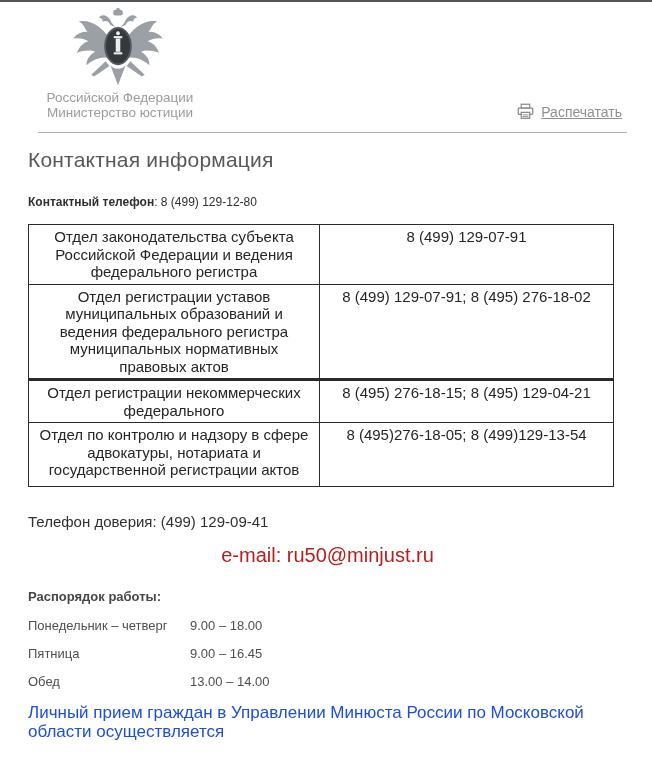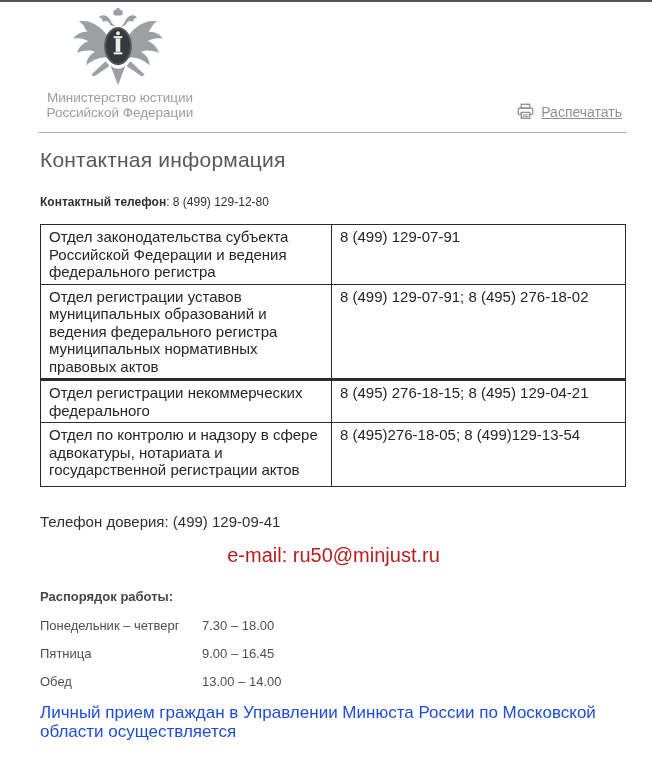--- a/index.html
+++ b/index.html
@@ -22,37 +22,37 @@
   .print-link {
     position: absolute; right: 30px; bottom: 12px;
     display: flex; align-items: center; gap: 7px;
     color: #909090; font-size: 14px; cursor: pointer;
     text-decoration: none;
   }
   .print-link .label { text-decoration: underline; }
   .divider { margin: 0 25px 0 38px; border-top: 1px solid #b2b2b2; }
 
   
-  .main { padding: 0 25px 0 40px; }
+  .main { padding: 0 25px 0 28px; }
   h1.page-title {
     margin-top: 15px; font-size: 21px; font-weight: normal;
     color: #57585c; letter-spacing: 0.2px;
   }
   .phone-line { margin-top: 23px; font-size: 12px; color: #303030; }
   .phone-line .lbl { font-weight: bold; }
 
   table.contact-table {
     margin-top: 15px; width: 585px;
     border-collapse: collapse; table-layout: fixed;
   }
   .contact-table td {
     border: 1px solid #2b2b2b;
     vertical-align: top;
     padding: 3px 8px 3px 8px;
-    font-size: 15px; line-height: 17.5px; color: #262626;
+    font-size: 15px; line-height: 17.5px; color: #262626; text-align: center;
   }
   .contact-table td.dept { width: 291px; }
   .contact-table td.phones { width: 294px; }
   .contact-table tr.r1 td { height: 59px; }
   .contact-table tr.r2 td { height: 88px; }
   .contact-table tr.r3 td { height: 42px; border-top: 3px solid #2b2b2b; }
   .contact-table tr.r4 td { height: 40px; }
   .contact-table tr.r5 td { height: 64px; }
 
   .trust-line { margin-top: 26px; font-size: 15px; color: #303030; }
@@ -92,22 +92,22 @@
       <ellipse cx="48" cy="41" rx="12.5" ry="18" fill="#35393d"></ellipse>
       <g fill="#ececec">
         <circle cx="48" cy="27.5" r="2"></circle>
         <rect x="43.5" y="30.5" width="9" height="2.2"></rect>
         <rect x="45.6" y="33" width="4.8" height="14"></rect>
         <rect x="43.5" y="47.5" width="9" height="2.2"></rect>
       </g>
     </svg>
   </div>
   <div class="logo-text">
+    <div>Российской Федерации</div>
     <div>Министерство юстиции</div>
-    <div>Российской Федерации</div>
   </div>
   <a class="print-link" href="#">
     <svg viewBox="0 0 20 20" width="17" height="17">
       <g fill="none" stroke="#8d8d8d" stroke-width="1.5">
         <rect x="5" y="1.5" width="10" height="4.5"></rect>
         <rect x="1.5" y="6" width="17" height="7.5" rx="1"></rect>
         <rect x="5" y="11" width="10" height="7" fill="#ffffff"></rect>
         <path d="M6.5 14 h7 M6.5 16 h7" stroke-width="1.1"></path>
       </g>
     </svg>
@@ -150,21 +150,21 @@
   </div>
 
   <div class="email-line">
     <span>e-mail: </span><span>ru50@minjust.ru</span>
   </div>
 
   <div class="schedule-title">Распорядок работы:</div>
 
   <div class="schedule">
     <div class="schedule-row">
-      <span class="day">Понедельник – четверг</span><span>7.30 – 18.00</span>
+      <span class="day">Понедельник – четверг</span><span>9.00 – 18.00</span>
     </div>
     <div class="schedule-row">
       <span class="day">Пятница</span><span>9.00 – 16.45</span>
     </div>
     <div class="schedule-row">
       <span class="day">Обед</span><span>13.00 – 14.00</span>
     </div>
   </div>
 
   <div class="reception">

